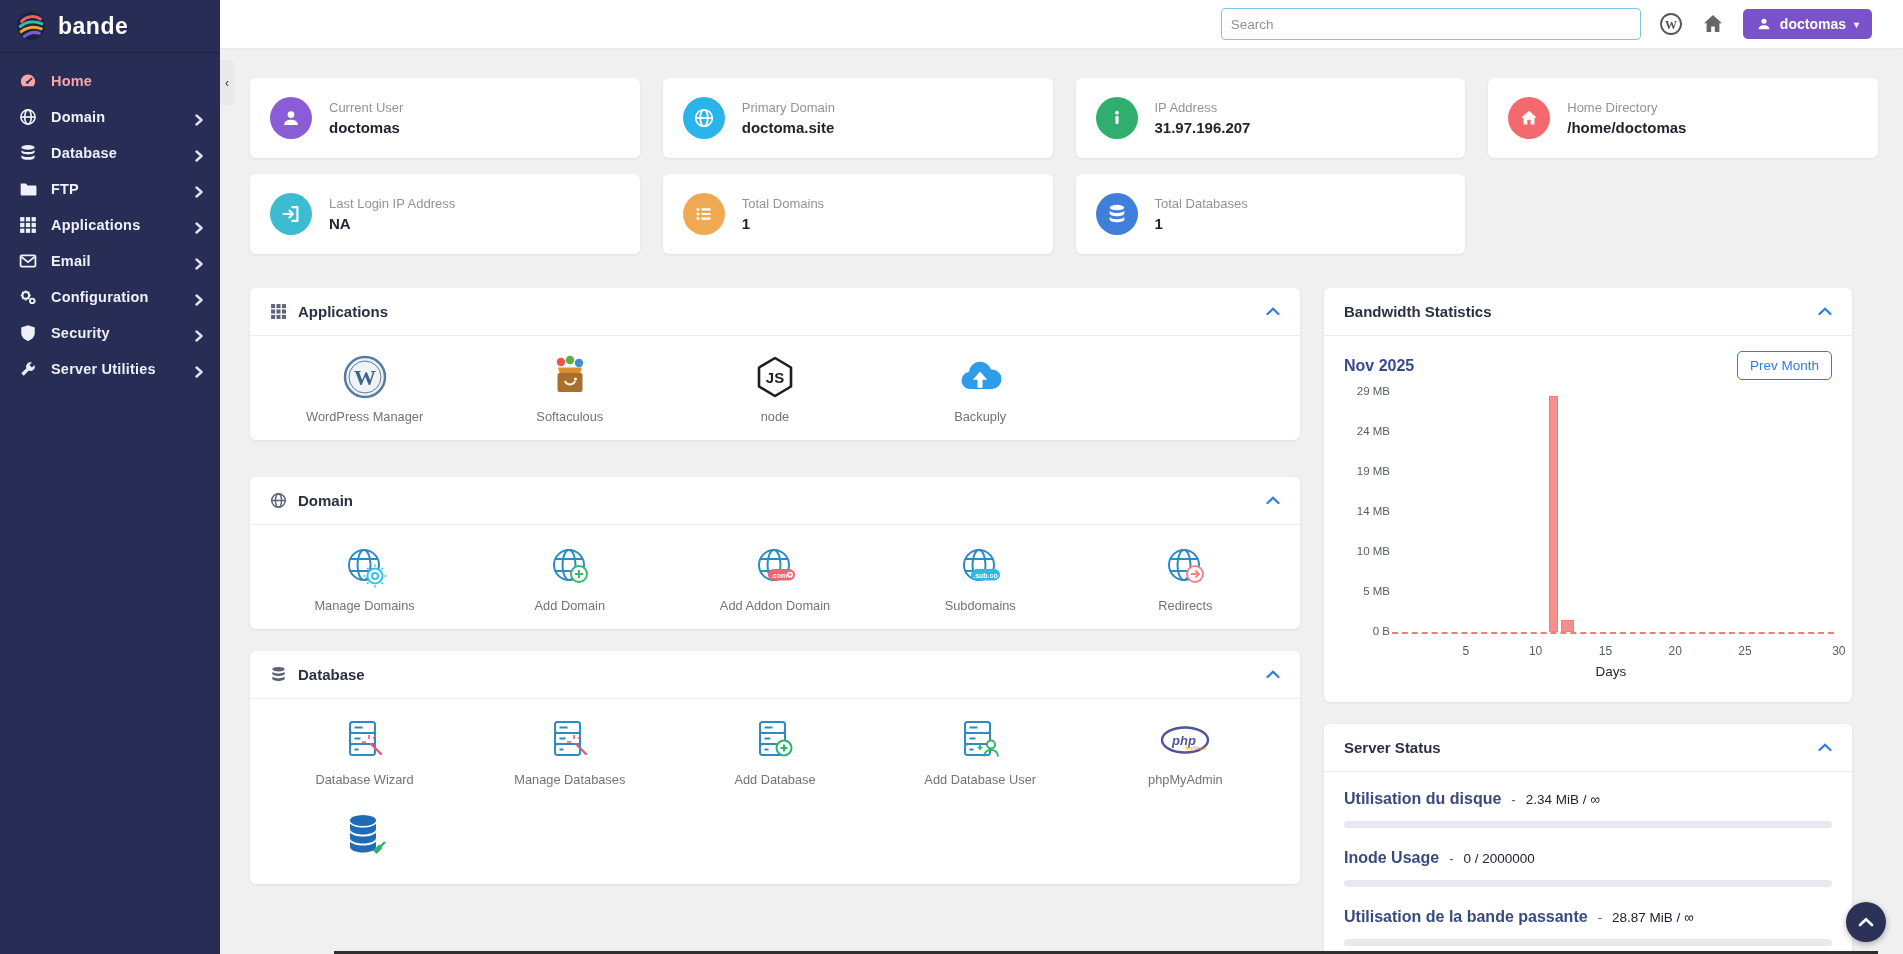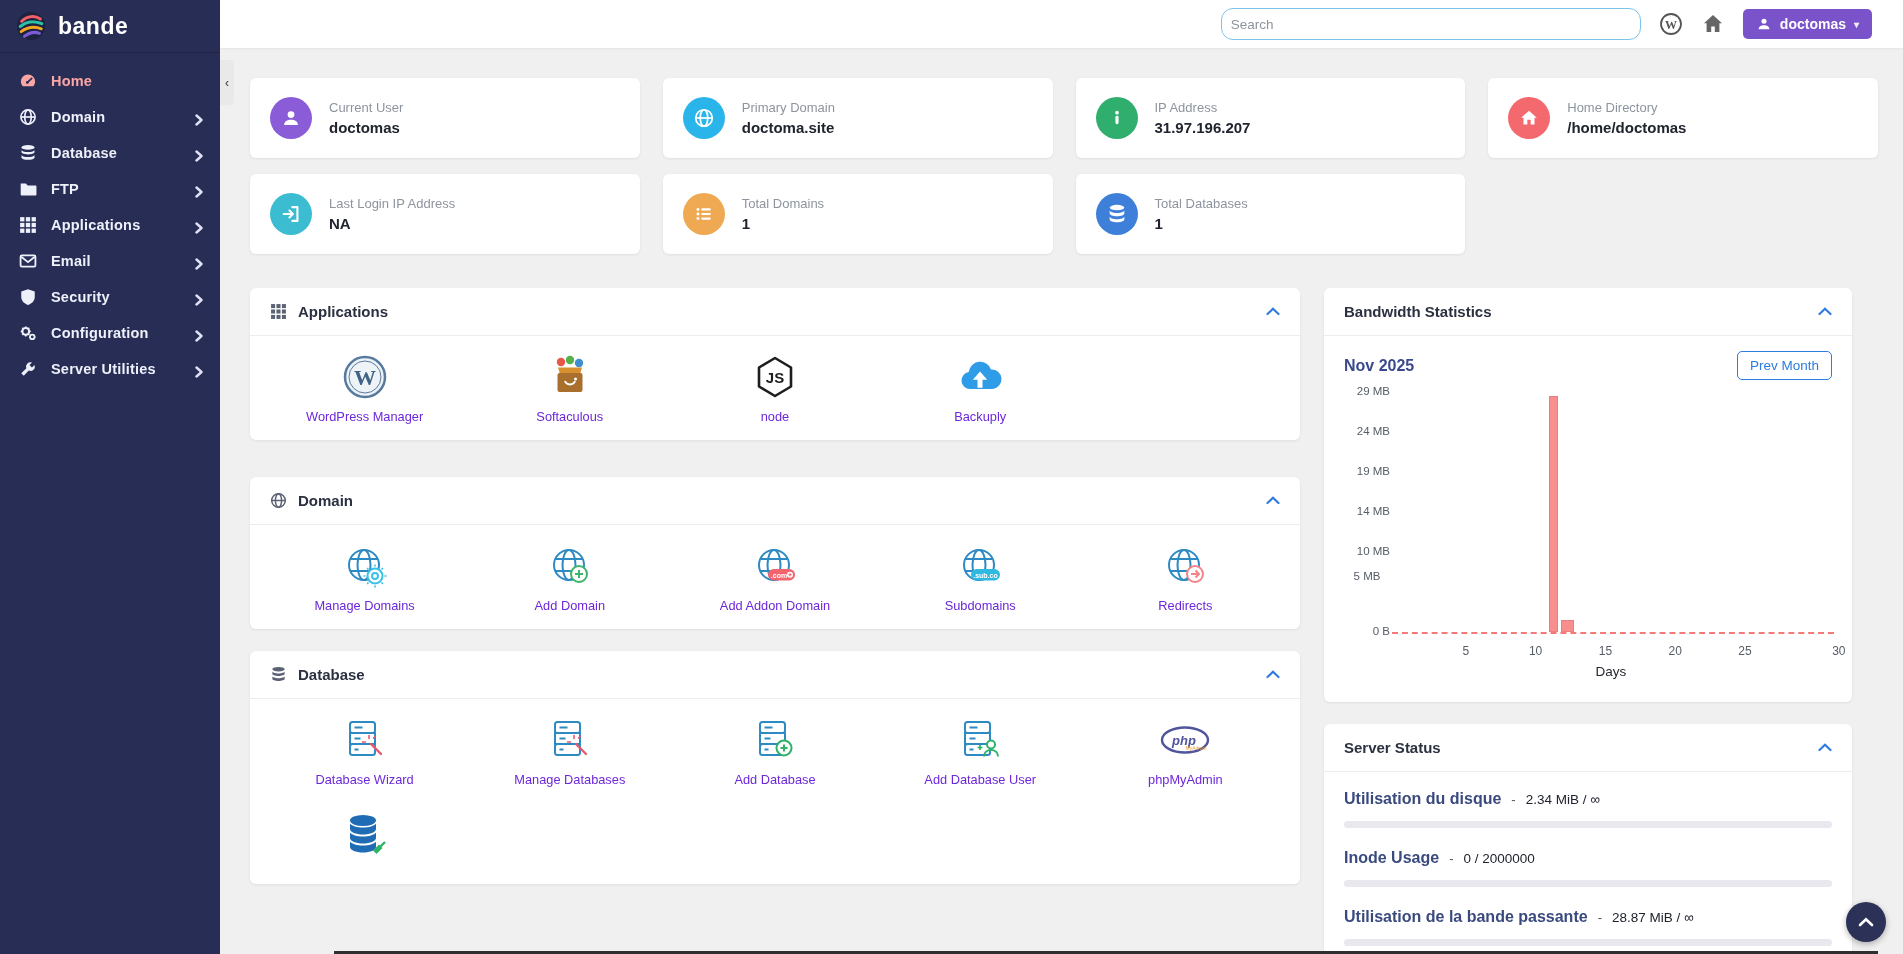--- a/index.html
+++ b/index.html
@@ -14,21 +14,21 @@
   .logo-text{color:#fff;font-size:23px;font-weight:600;letter-spacing:.5px;}
   .nav{padding-top:10px;}
   .nav-item{display:flex;align-items:center;gap:14px;padding:9px 16px 9px 19px;cursor:pointer;color:#eef0fa;}
   .nav-item .nav-icon{width:18px;height:18px;flex:none;display:flex;align-items:center;}
   .nav-item .nav-icon svg{width:18px;height:18px;}
   .nav-label{font-size:14.5px;font-weight:600;letter-spacing:.2px;flex:1;}
   .nav-item.active{color:#fca5a5;}
   .nav-chevron{width:10px;height:10px;flex:none;}
   
   .topbar{position:absolute;left:220px;top:0;right:0;height:48px;background:#fff;display:flex;align-items:center;justify-content:flex-end;gap:18px;padding-right:31px;box-sizing:border-box;box-shadow:0 1px 2px rgba(0,0,0,.05);z-index:4;}
-  .search-input{width:400px;height:30px;border:1.5px solid #7ec3ea;border-radius:12px;padding:0 9px;font-size:13.5px;color:#b91c1c;outline:none;font-family:"Liberation Sans",sans-serif;}
+  .search-input{width:400px;height:30px;border:1.5px solid #7ec3ea;border-radius:4px;padding:0 9px;font-size:13.5px;color:#b91c1c;outline:none;font-family:"Liberation Sans",sans-serif;}
   .search-input::placeholder{color:#8d939c;}
   .tb-icon{width:24px;height:24px;cursor:pointer;display:flex;align-items:center;justify-content:center;}
   .user-btn{display:flex;align-items:center;gap:8px;background:#7a52c9;color:#fff;border:none;border-radius:5px;padding:7px 13px;font-size:14px;font-weight:600;cursor:pointer;font-family:"Liberation Sans",sans-serif;}
   .user-btn .caret{font-size:10px;opacity:.9;}
   
   .collapse-tab{position:absolute;left:220px;top:60px;width:14px;height:45px;background:#e9e9ea;border-radius:0 4px 4px 0;display:flex;align-items:center;justify-content:center;font-size:12px;color:#333;cursor:pointer;z-index:3;}
   
   .content{position:absolute;left:220px;top:48px;right:0;bottom:0;padding:30px 25px 0 30px;box-sizing:border-box;overflow:hidden;}
   .cards{display:grid;grid-template-columns:repeat(4,1fr);column-gap:23px;row-gap:16px;margin-bottom:34px;}
   .stat-card{height:80px;background:#fff;border-radius:6px;box-shadow:0 1px 3px rgba(20,20,40,.07);display:flex;align-items:center;gap:17px;padding:0 20px;box-sizing:border-box;}
@@ -42,21 +42,21 @@
   .col-right{width:528px;flex:none;}
   .panel{background:#fff;border-radius:6px;box-shadow:0 1px 3px rgba(20,20,40,.07);}
   .panel-head{display:flex;align-items:center;gap:11px;padding:15px 20px;border-bottom:1px solid #ececf0;}
   .panel-head .p-ic{width:17px;height:17px;color:#5a6274;display:flex;}
   .panel-head .p-ic svg{width:17px;height:17px;}
   .panel-title{font-size:15px;font-weight:700;color:#2b3140;flex:1;}
   .panel-collapse{cursor:pointer;display:flex;align-items:center;}
   .items-grid{display:grid;grid-template-columns:repeat(5,1fr);row-gap:26px;padding:18px 12px 16px;}
   .item{display:flex;flex-direction:column;align-items:center;gap:9px;cursor:pointer;}
   .item .item-ic{height:46px;display:flex;align-items:flex-end;justify-content:center;}
-  .item-label{font-size:12.8px;color:#6d28d9;font-weight:500;}
+  .item-label{font-size:12.8px;color:#737373;font-weight:500;}
   .mb37{margin-bottom:37px;} .mb22{margin-bottom:22px;}
   
   .bw-body{padding:15px 20px 10px;}
   .bw-toprow{display:flex;align-items:center;justify-content:space-between;margin-bottom:12px;}
   .bw-month{font-size:16px;font-weight:700;color:#3b4a8c;}
   .prev-btn{background:#fff;border:1.5px solid #2e7ce0;color:#2e7ce0;border-radius:5px;padding:6px 12px;font-size:13.5px;cursor:pointer;font-family:"Liberation Sans",sans-serif;}
   .chart{position:relative;height:300px;}
   .ylab{position:absolute;width:46px;text-align:right;font-size:11.5px;color:#555c66;}
   .bar{position:absolute;background:#f78f8f;border:1px solid #f27b7b;box-sizing:border-box;}
   .baseline{position:absolute;border-top:2px dashed #f47a7a;}
@@ -164,39 +164,39 @@
             <path d="M2 4.2l6 4.8 6-4.8"></path>
           </svg>
         </span>
         <span class="nav-label">Email</span>
         <span class="nav-chevron"><svg width="10" height="12" viewBox="0 0 10 12" fill="none" stroke="#dfe2f2" stroke-width="2.4" stroke-linecap="round" stroke-linejoin="round">
             <path d="M2.5 1.5L7.5 6l-5 4.5"></path>
           </svg></span>
       </div>
       <div class="nav-item">
         <span class="nav-icon">
-          <svg viewBox="0 0 16 16" fill="currentColor">
-            <path d="M8 1l6 2.1v5c0 3.7-3.1 6.2-6 6.9-2.9-.7-6-3.2-6-6.9v-5z"></path>
-          </svg>
-        </span>
-        <span class="nav-label">Security</span>
-        <span class="nav-chevron"><svg width="10" height="12" viewBox="0 0 10 12" fill="none" stroke="#dfe2f2" stroke-width="2.4" stroke-linecap="round" stroke-linejoin="round">
-            <path d="M2.5 1.5L7.5 6l-5 4.5"></path>
-          </svg></span>
-      </div>
-      <div class="nav-item">
-        <span class="nav-icon">
           <svg viewBox="0 0 16 16" fill="none" stroke="currentColor">
             <circle cx="6" cy="6.6" r="3" stroke-width="1.8"></circle>
             <path d="M6 2.2v1.2M6 9.8V11M1.6 6.6h1.2M9.2 6.6h1.2M2.9 3.5l.9.9M8.2 8.8l.9.9M9.1 3.5l-.9.9M2.9 9.7l.9-.9" stroke-width="1.5"></path>
             <circle cx="11.8" cy="11.5" r="2" stroke-width="1.6"></circle>
             <path d="M11.8 8.8v1M11.8 13.2v1M9.1 11.5h1M13.5 11.5h1" stroke-width="1.3"></path>
           </svg>
         </span>
         <span class="nav-label">Configuration</span>
+        <span class="nav-chevron"><svg width="10" height="12" viewBox="0 0 10 12" fill="none" stroke="#dfe2f2" stroke-width="2.4" stroke-linecap="round" stroke-linejoin="round">
+            <path d="M2.5 1.5L7.5 6l-5 4.5"></path>
+          </svg></span>
+      </div>
+      <div class="nav-item">
+        <span class="nav-icon">
+          <svg viewBox="0 0 16 16" fill="currentColor">
+            <path d="M8 1l6 2.1v5c0 3.7-3.1 6.2-6 6.9-2.9-.7-6-3.2-6-6.9v-5z"></path>
+          </svg>
+        </span>
+        <span class="nav-label">Security</span>
         <span class="nav-chevron"><svg width="10" height="12" viewBox="0 0 10 12" fill="none" stroke="#dfe2f2" stroke-width="2.4" stroke-linecap="round" stroke-linejoin="round">
             <path d="M2.5 1.5L7.5 6l-5 4.5"></path>
           </svg></span>
       </div>
       <div class="nav-item">
         <span class="nav-icon">
           <svg viewBox="0 0 16 16" fill="currentColor">
             <path d="M13.8 4.4a3.9 3.9 0 0 1-5.1 5L4.2 14 2 11.8l4.6-4.5a3.9 3.9 0 0 1 5-5.1L9.3 4.5l2.2 2.2z"></path>
           </svg>
         </span>
@@ -624,21 +624,21 @@
           <div class="bw-toprow">
             <span class="bw-month">Nov 2025</span>
             <button class="prev-btn">Prev Month</button>
           </div>
           <div class="chart" id="chart">
               <div class="ylab" style="top: -7px; left: 0px;">29 MB</div>
               <div class="ylab" style="top: 33px; left: 0px;">24 MB</div>
               <div class="ylab" style="top: 73px; left: 0px;">19 MB</div>
               <div class="ylab" style="top: 113px; left: 0px;">14 MB</div>
               <div class="ylab" style="top: 153px; left: 0px;">10 MB</div>
-              <div class="ylab" style="top: 178px; left: 0px; text-align: center;">5 MB</div>
+              <div class="ylab" style="top: 193px; left: 0px;">5 MB</div>
               <div class="ylab" style="top: 233px; left: 0px;">0 B</div>
               <div class="baseline" style="top: 240px; left: 48px; width: 442px; border-top-color: rgb(244, 122, 122);"></div>
               <div class="bar" style="left: 205.26px; top: 4.13793px; width: 9px; height: 235.862px; background: rgb(247, 143, 143);"></div>
               <div class="bar" style="left: 217.221px; top: 227.586px; width: 13px; height: 12.4138px; background: rgb(247, 143, 143);"></div>
               <div class="xtick" style="top: 252px; left: 108.805px;">5</div>
               <div class="xtick" style="top: 252px; left: 178.61px;">10</div>
               <div class="xtick" style="top: 252px; left: 248.416px;">15</div>
               <div class="xtick" style="top: 252px; left: 318.221px;">20</div>
               <div class="xtick" style="top: 252px; left: 388.026px;">25</div>
               <div class="xtick" style="top: 252px; left: 457.831px; margin-left: 24px;">30</div>

